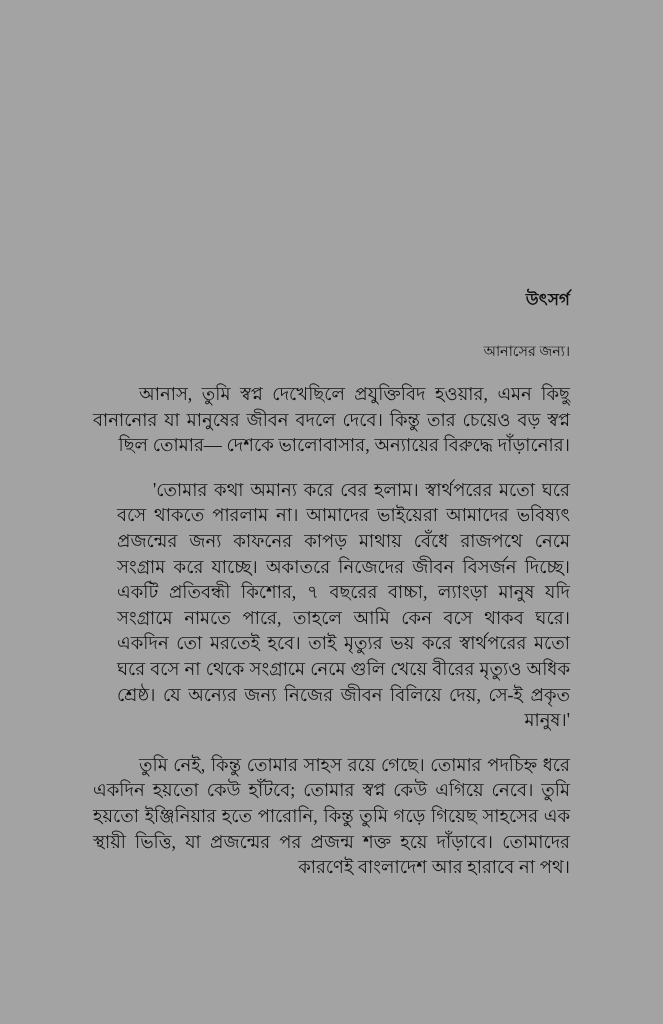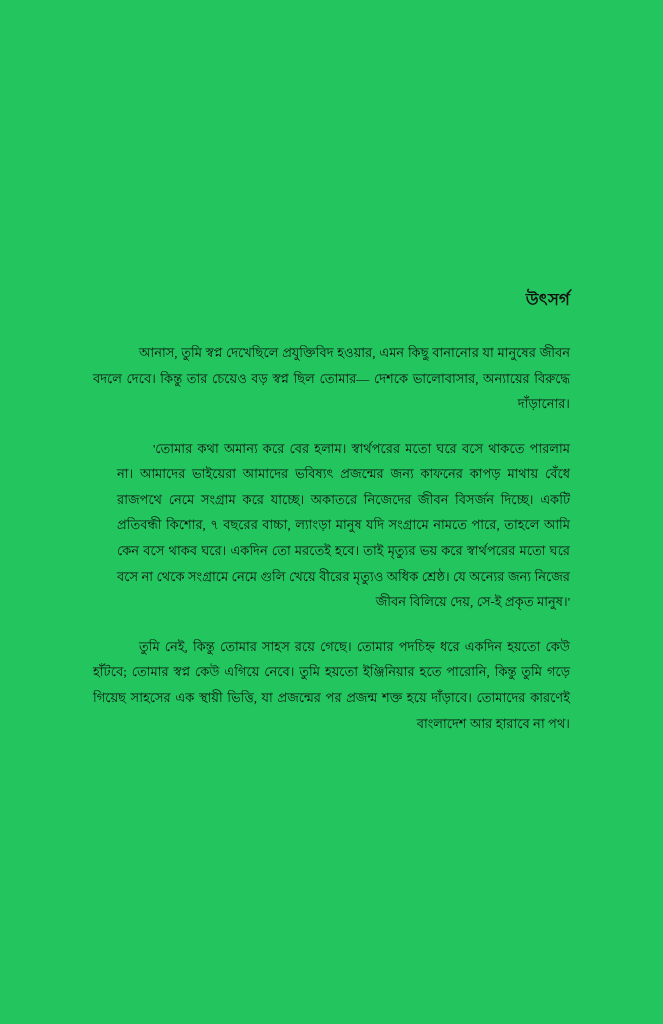--- a/index.html
+++ b/index.html
@@ -6,21 +6,21 @@
   html, body {
     margin: 0;
     padding: 0;
     background: #ffffff;
   }
 
   .page {
     position: relative;
     width: 663px;
     height: 1024px;
-    background: #22c55e;
+    background: #a3a3a3;
     margin: 0 auto;
     overflow: hidden;
     font-family: "Liberation Serif", "DejaVu Serif", serif;
     color: #111111;
     -webkit-font-smoothing: antialiased;
   }
 
   
   .content {
     position: absolute;
@@ -41,21 +41,21 @@
   .dedicatee {
     text-align: right;
     font-size: 14.3px;
     line-height: 1.55;
     margin: 0 0 20px 0;
   }
 
   p.para {
     text-align: justify;
     text-align-last: right;
-    font-size: 13px;
+    font-size: 18px;
     line-height: 25.6px;
     margin: 0 0 19px 0;
     text-indent: 46px;
     word-spacing: 0.2px;
     hyphens: none;
   }
 
   
   .quote-block {
     margin: 16px 0 19px 0;
@@ -83,20 +83,21 @@
 </style>
 </head>
 <body>
 
 <div class="page">
 
   <div class="content">
 
     <h1 class="dedication-heading">উৎসর্গ</h1>
 
+    <p class="dedicatee">আনাসের জন্য।</p>
 
     <p class="para">আনাস, তুমি স্বপ্ন দেখেছিলে প্রযুক্তিবিদ হওয়ার, এমন কিছু বানানোর যা মানুষের জীবন বদলে দেবে। কিন্তু তার চেয়েও বড় স্বপ্ন ছিল তোমার— দেশকে ভালোবাসার, অন্যায়ের বিরুদ্ধে দাঁড়ানোর।</p>
 
 
     <blockquote class="quote-block">
       <p class="para">'তোমার কথা অমান্য করে বের হলাম। স্বার্থপরের মতো ঘরে বসে থাকতে পারলাম না। আমাদের ভাইয়েরা আমাদের ভবিষ্যৎ প্রজন্মের জন্য কাফনের কাপড় মাথায় বেঁধে রাজপথে নেমে সংগ্রাম করে যাচ্ছে। অকাতরে নিজেদের জীবন বিসর্জন দিচ্ছে। একটি প্রতিবন্ধী কিশোর, ৭ বছরের বাচ্চা, ল্যাংড়া মানুষ যদি সংগ্রামে নামতে পারে, তাহলে আমি কেন বসে থাকব ঘরে। একদিন তো মরতেই হবে। তাই মৃত্যুর ভয় করে স্বার্থপরের মতো ঘরে বসে না থেকে সংগ্রামে নেমে গুলি খেয়ে বীরের মৃত্যুও অধিক শ্রেষ্ঠ। যে অন্যের জন্য নিজের জীবন বিলিয়ে দেয়, সে-ই প্রকৃত মানুষ।'</p>
     </blockquote>
 
 
     <p class="para tail-para">তুমি নেই, কিন্তু তোমার সাহস রয়ে গেছে। তোমার পদচিহ্ন ধরে একদিন হয়তো কেউ হাঁটবে; তোমার স্বপ্ন কেউ এগিয়ে নেবে। তুমি হয়তো ইঞ্জিনিয়ার হতে পারোনি, কিন্তু তুমি গড়ে গিয়েছ সাহসের এক স্থায়ী ভিত্তি, যা প্রজন্মের পর প্রজন্ম শক্ত হয়ে দাঁড়াবে। তোমাদের কারণেই বাংলাদেশ আর হারাবে না পথ।</p>

